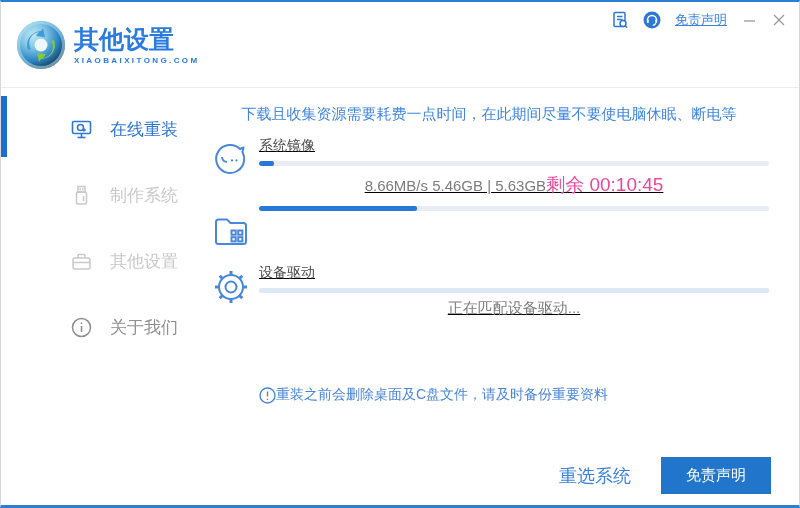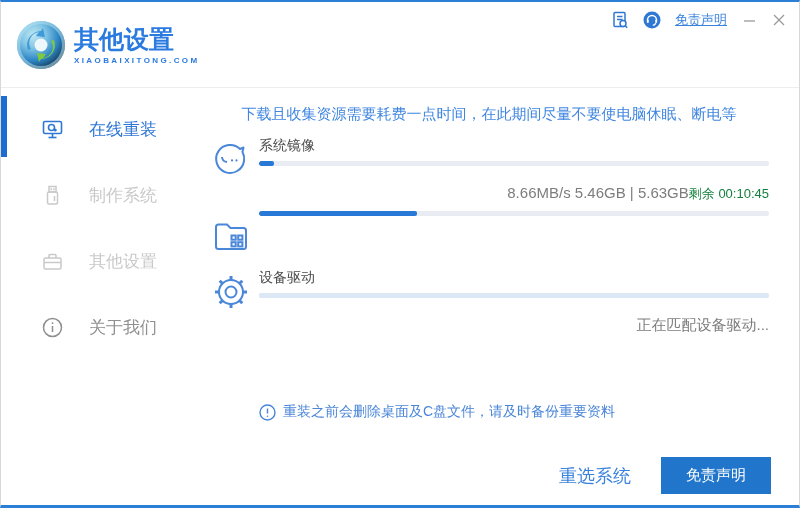--- a/index.html
+++ b/index.html
@@ -22,40 +22,40 @@
   .logo-sub { font-size:8px; font-weight:bold; color:#2a7ae0; letter-spacing:2.4px; margin-top:3px; }
   .page-title { margin-left:18px; font-size:26px; color:#7e7e7e; letter-spacing:2px; }
   .header-controls { position:absolute; top:8px; right:12px; display:flex; align-items:center; gap:14px; height:20px; }
   .hc-icon { width:18px; height:18px; display:flex; align-items:center; justify-content:center; cursor:pointer; }
   .disclaimer { font-size:13px; color:var(--link_blue); text-decoration:underline; cursor:pointer; }
   .win-btn { color:#9a9a9a; cursor:pointer; width:16px; height:18px; display:flex; align-items:center; justify-content:center; }
   
   .body { display:flex; height:416px; }
   .sidebar { width:200px; flex:none; position:relative; padding-top:8px; }
   .active-bar { position:absolute; left:-1px; top:8px; width:7px; height:61px; background:var(--accent_dark); }
-  .side-item { height:66px; display:flex; align-items:center; padding-left:40px; gap:25px;
-    font-size:17px; color:#c9c9c9; cursor:pointer; }
+  .side-item { height:66px; display:flex; align-items:center; padding-left:40px; gap:17px;
+    font-size:17px; color:#c9c9c9; cursor:pointer;margin-left:29px; }
   .side-item.active { color:#2f77d4; }
   .side-item.about { color:#8f8f8f; }
   .side-item svg { flex:none; }
   
   .content { flex:1; position:relative; padding:0 30px 0 8px; display:flex; flex-direction:column; }
   .warning { margin-top:15px; font-size:15px; line-height:21px; color:var(--warning_blue); text-align:center; }
-  .tasks { margin-top:10px; }
+  .tasks { margin-top:10px;text-decoration:underline; }
   .task { display:flex; margin-bottom:8px; }
   .task-icon { width:44px; height:44px; flex:none; margin-top:3px; }
   .task-body { flex:1; margin-left:6px; }
   .task-name { font-size:14px; color:#4c4c4c; padding:3px 0 6px 0; }
   .bar-track { height:5px; background:var(--track_gray); border-radius:2px; overflow:hidden; }
   .task.pending .bar-track { background:var(--track_blue); }
   .bar-fill { height:100%; width:0; background:var(--progress_fill); border-radius:2px; }
-  .task-stats { display:flex; justify-content:flex-end; align-items:baseline; margin-top:18px; }
+  .task-stats { display:flex; justify-content:center; align-items:baseline; margin-top:6px; }
   .stats-left { font-size:15px; color:#7d7d7d; }
-  .stats-right { font-size:13px; color:#15803d; }
-  .note { margin-left:50px; margin-top:60px; display:flex; align-items:center; gap:7px;
+  .stats-right { font-size:19px; color:#ec4899; }
+  .note { margin-left:50px; margin-top:60px; display:flex; align-items:center; 
     color:#4a86d8; font-size:14px; }
   .note svg { flex:none; }
   
   .footer { position:absolute; right:28px; bottom:11px; display:flex; align-items:center; gap:30px; }
   .reselect-btn { font-size:18px; color:var(--link_blue); cursor:pointer; background:none; border:none;
     font-family:Liberation Serif, serif; }
   .cancel-btn { background:var(--button_blue); color:#fff; font-size:15px; border:none; cursor:pointer;
     padding:9px 25px; font-family:inherit; }
 </style>
 </head>

